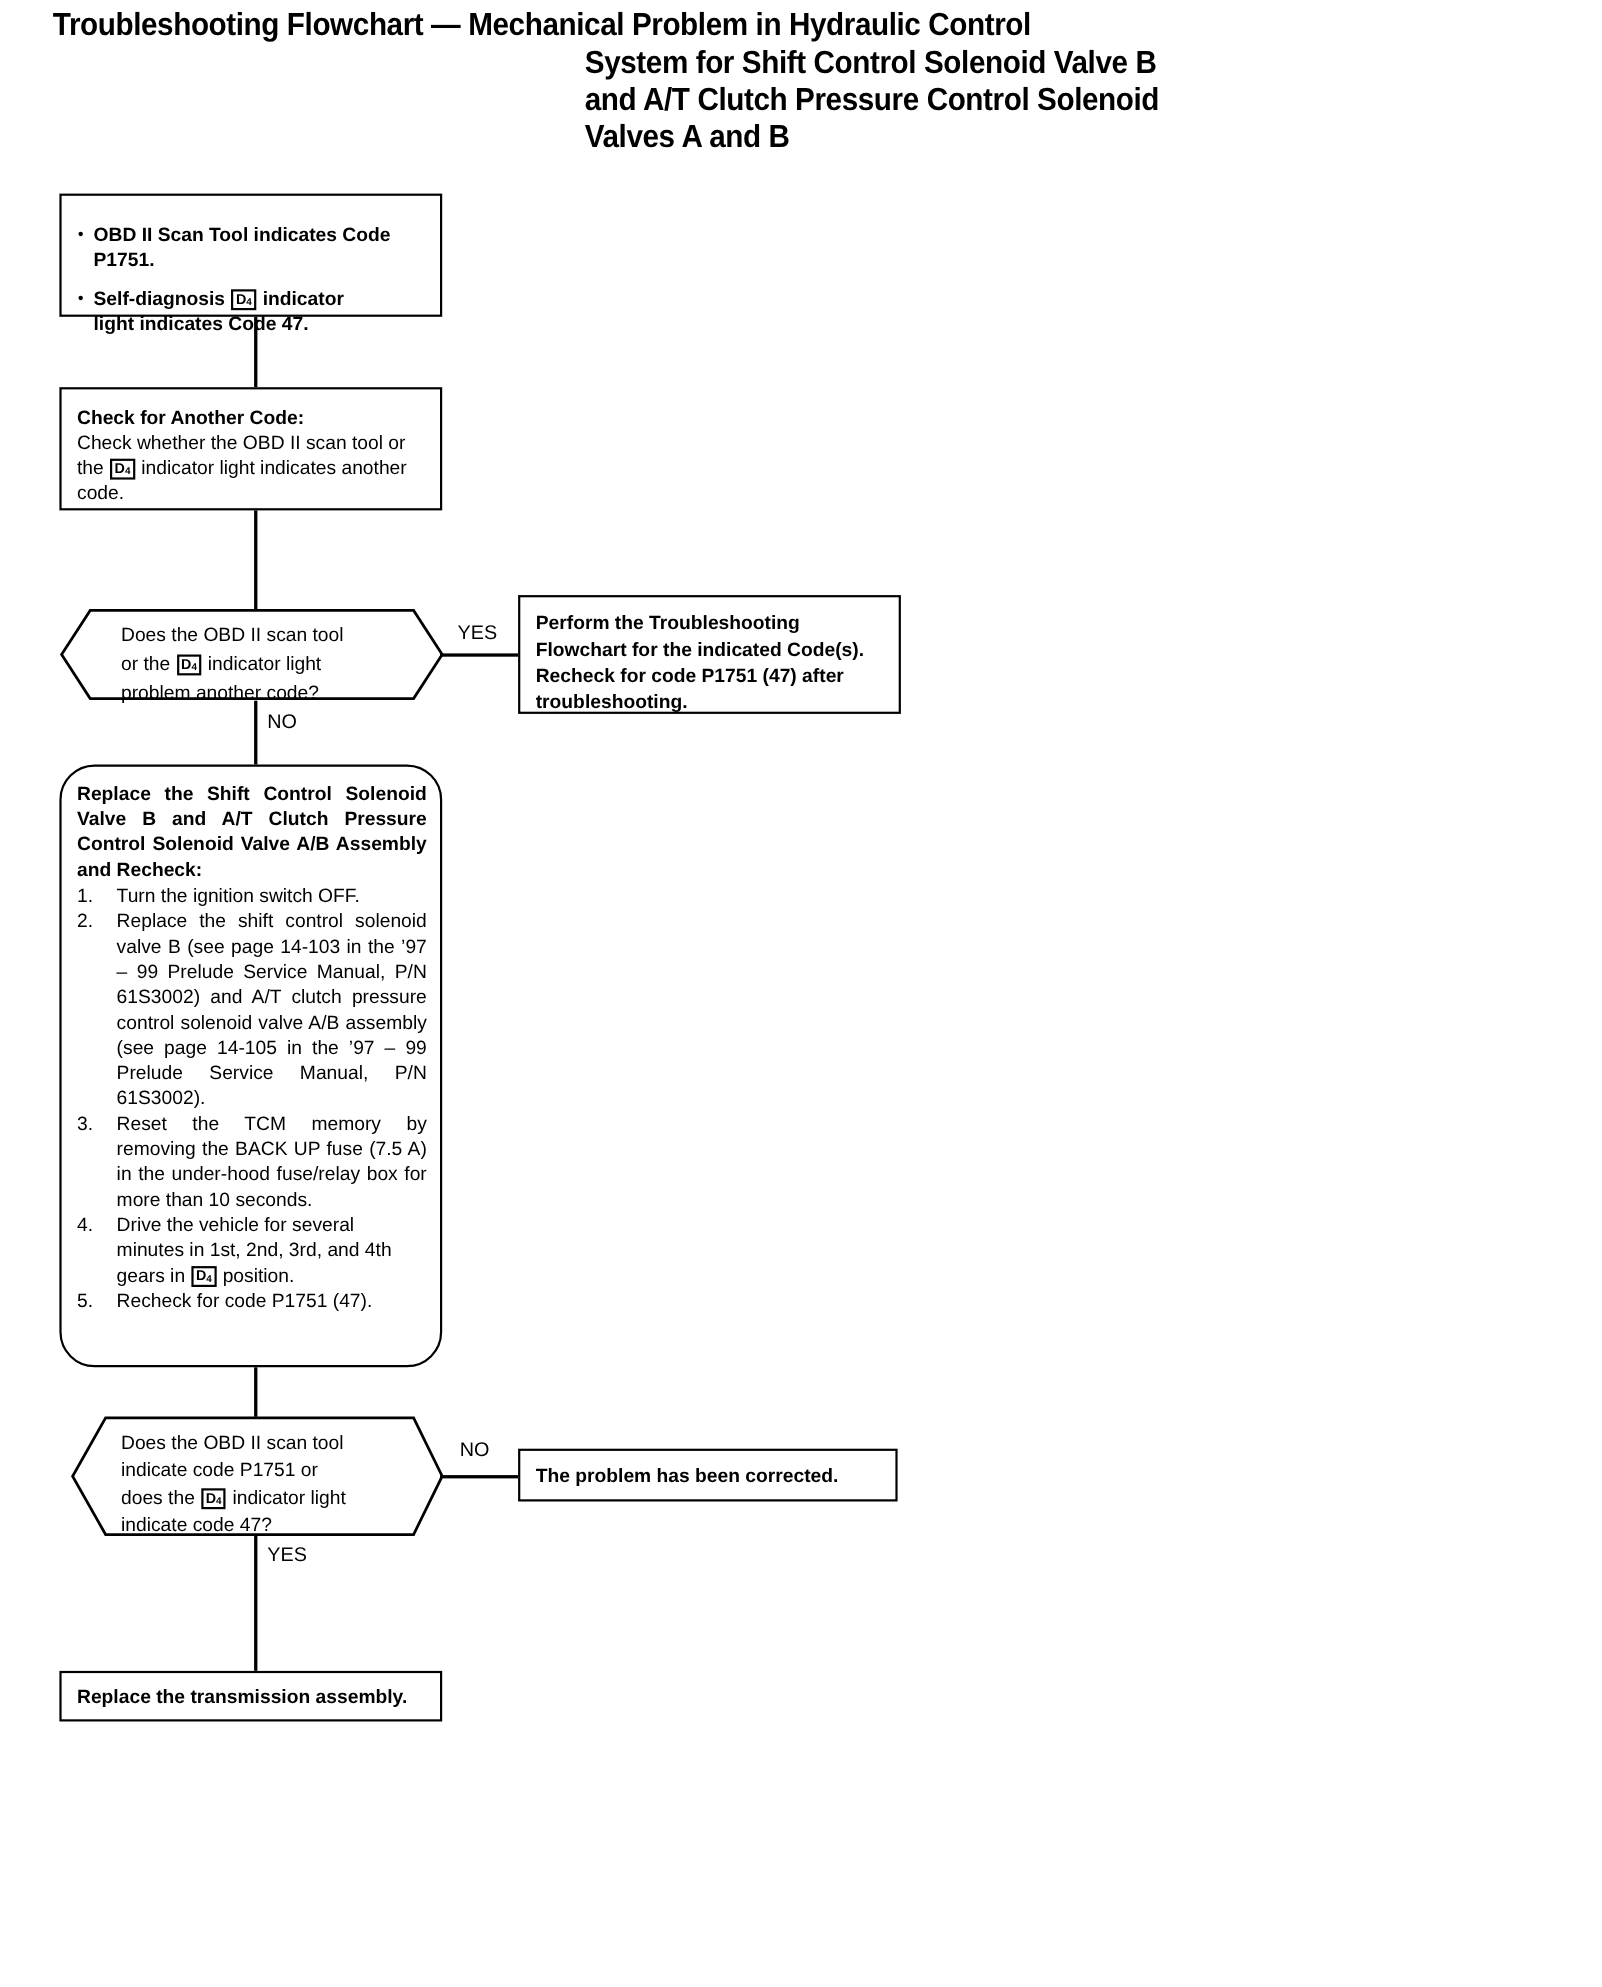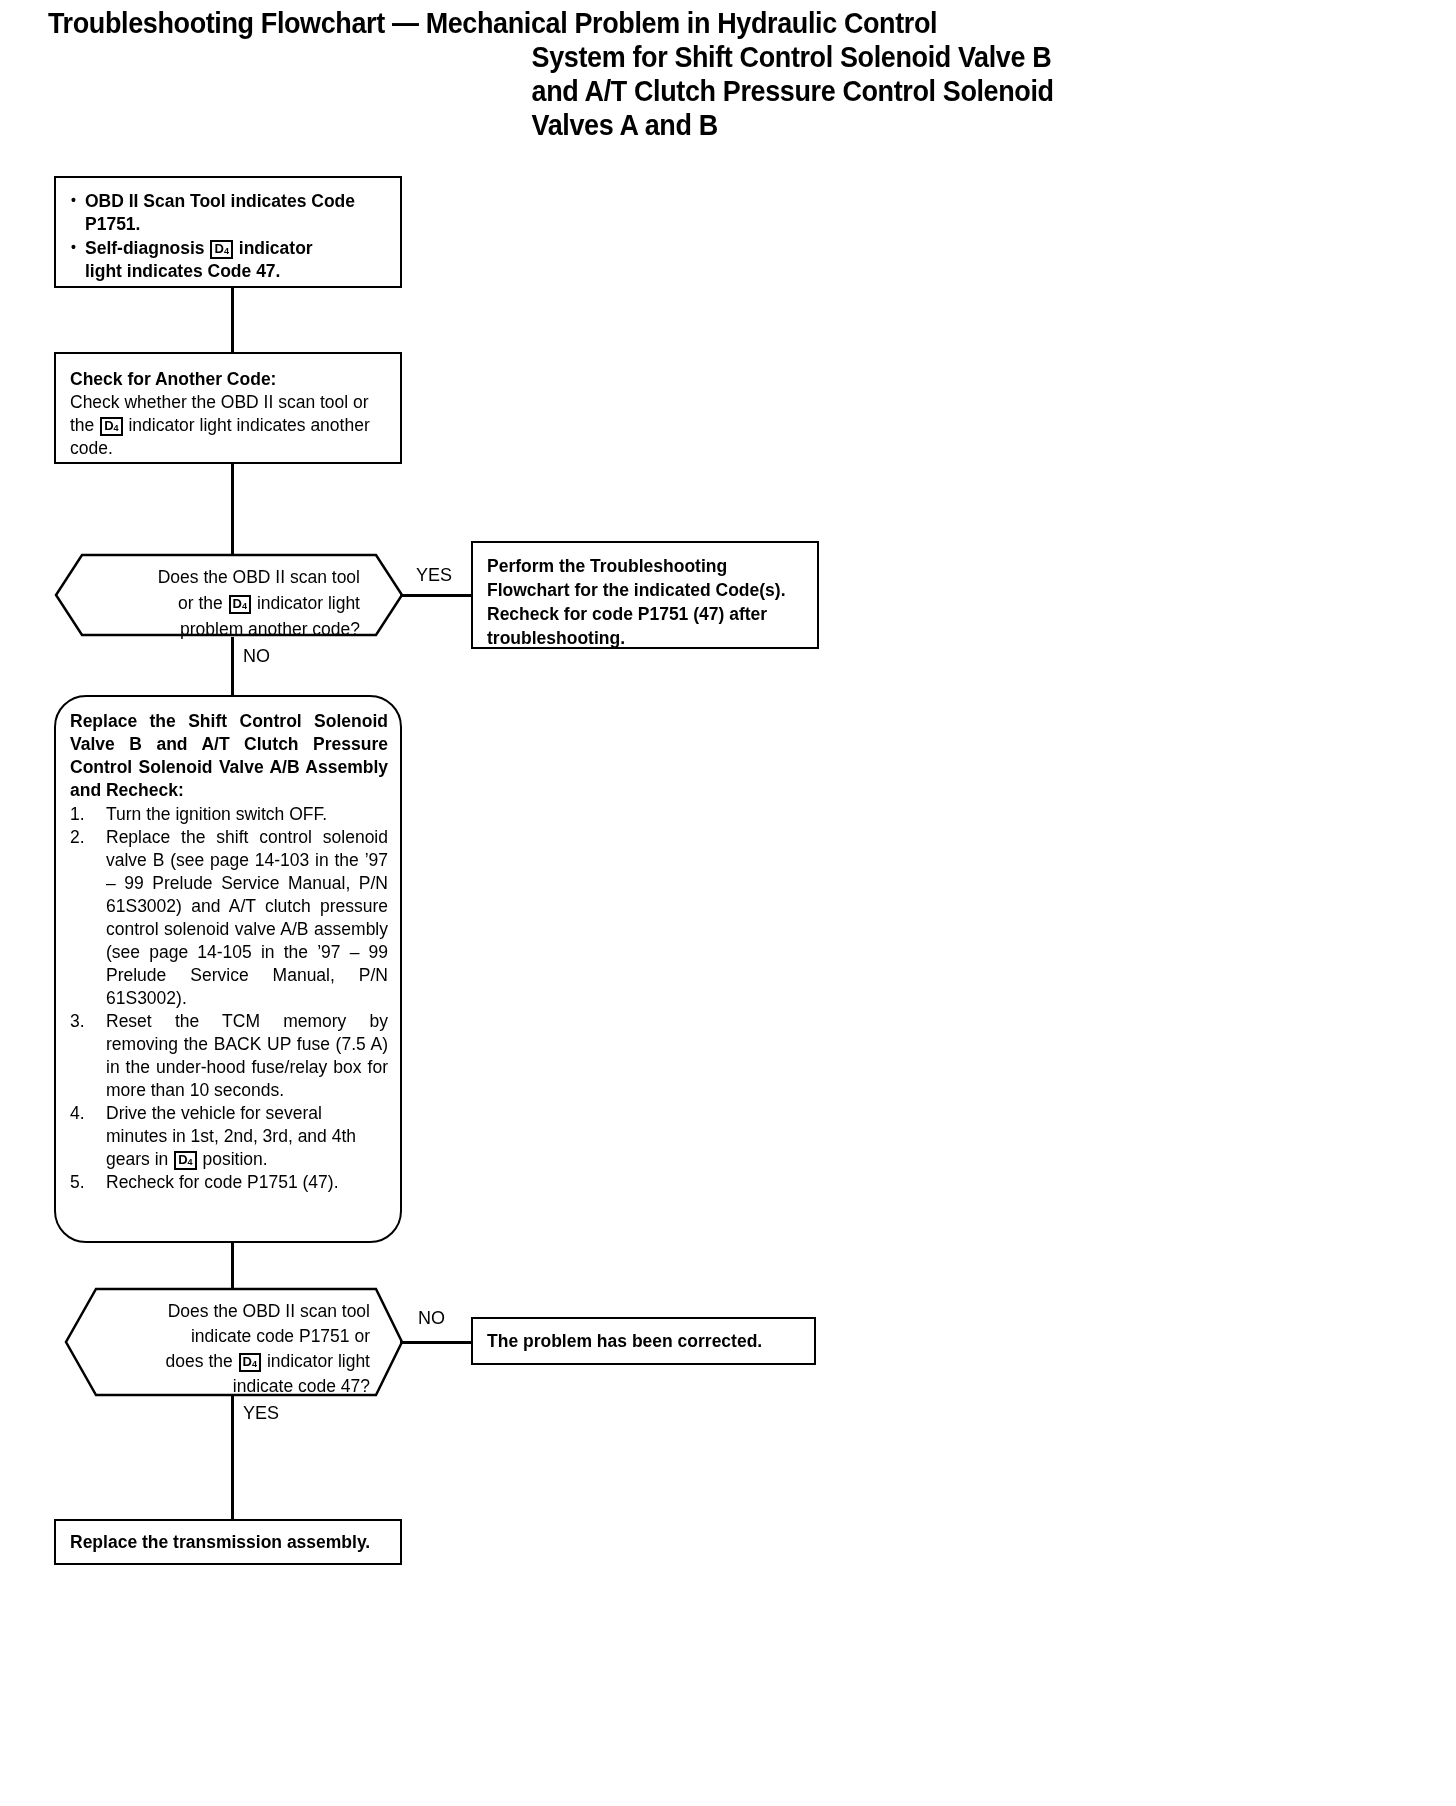--- a/index.html
+++ b/index.html
@@ -24,41 +24,41 @@
   
   .box{position:absolute;border:2.5px solid #000;background:#fff;box-sizing:border-box;}
   .bx-in{padding:10px 12px 10px 14px;}
 
   .btxt{font-size:17.5px;line-height:23px;}
   .bold{font-weight:bold;}
   .just{text-align:justify;}
 
   
   ul.bl{list-style:none;margin:0;padding:0;}
-  ul.bl>li{position:relative;padding-left:15px;margin:0 0 1px 0;}
+  ul.bl>li{position:relative;padding-left:15px;margin:12px 0 1px 0;}
   ul.bl>li:before{content:"\2022";position:absolute;left:1px;top:-1px;font-size:14px;}
 
   
   ol.nl{list-style:none;margin:0;padding:0;counter-reset:it;}
   ol.nl>li{position:relative;padding-left:36px;margin:0;}
   ol.nl>li>.num{position:absolute;left:0;top:0;width:30px;}
 
   
   .d4{
     display:inline-block;border:2px solid #000;
     padding:0 2px 0 2px;line-height:13px;height:15px;
     font-weight:bold;font-size:13px;vertical-align:1px;
     margin:0 1px;white-space:nowrap;
   }
   .d4 i{font-style:normal;font-size:9px;vertical-align:-1px;}
 
   
   .hex{position:absolute;}
   .hex svg{position:absolute;left:0;top:0;overflow:visible;}
-  .hex .hextxt{position:absolute;font-size:17.5px;line-height:26px;text-align:right;}
+  .hex .hextxt{position:absolute;font-size:17.5px;line-height:26px;}
 
   
   .vline{position:absolute;width:2.5px;background:#000;}
   .hline{position:absolute;height:2.5px;background:#000;}
 
   .lbl{position:absolute;font-size:18px;line-height:20px;}
 
   
   .pc-head{text-align:center;font-weight:bold;font-size:17px;padding:5px 0 6px;}
   .pc-rule{height:2.5px;background:#000;margin:0;}

